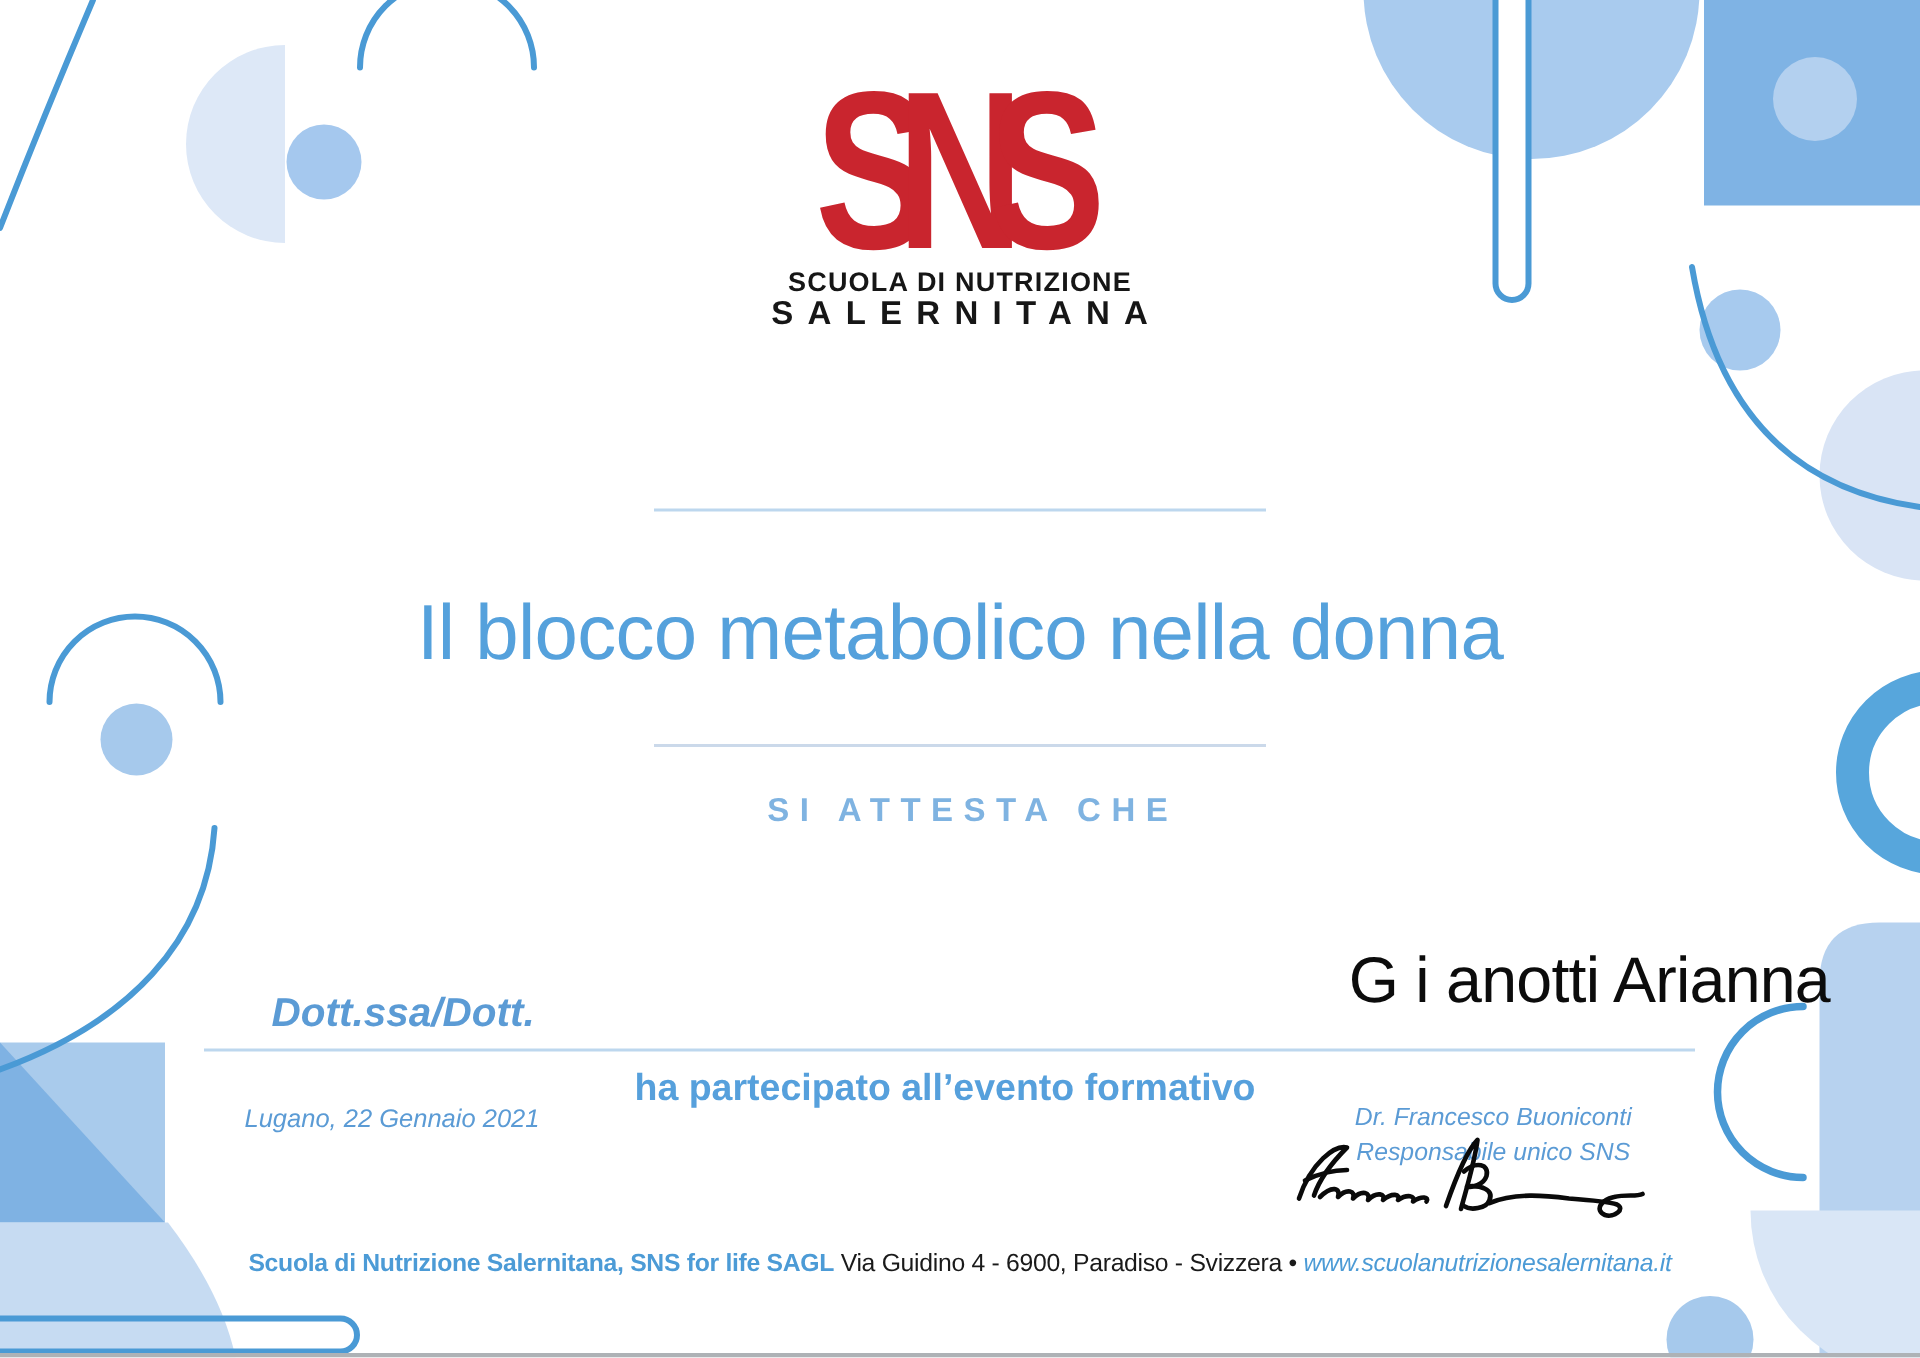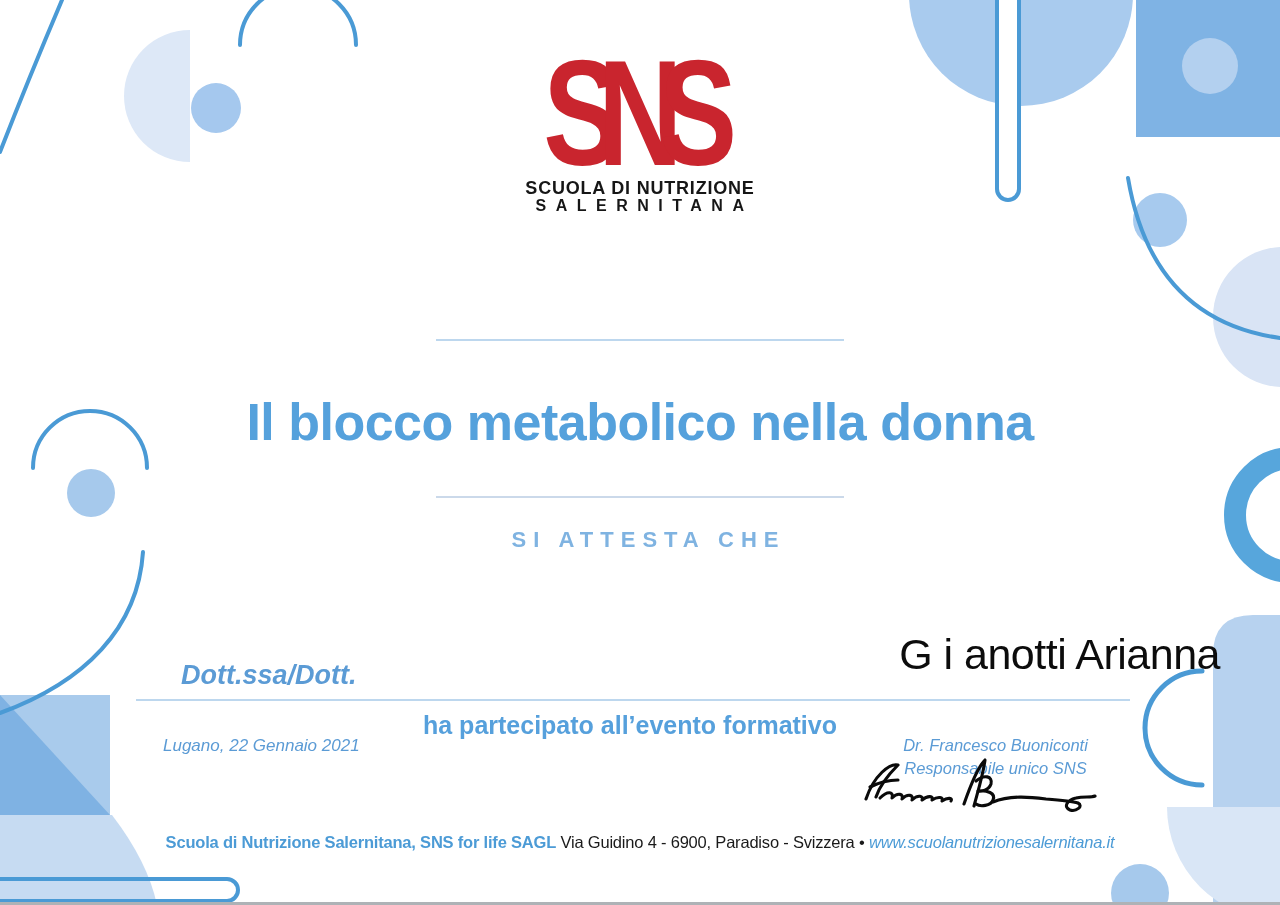--- a/index.html
+++ b/index.html
@@ -9,28 +9,28 @@
   }
   .deco{position:absolute;inset:0;width:1280px;height:905px;pointer-events:none;}
   .abs{position:absolute;}
   
   .logo-wrap{left:0;right:0;top:52px;text-align:center;line-height:1;}
   .logo-acronym{
     display:inline-block;color:#C9252E;font-weight:bold;font-size:150px;line-height:.82;
     letter-spacing:-30px;transform:scaleX(.78);transform-origin:center top;padding-right:30px;
   }
   .logo-line1{margin-top:4px;font-size:18px;font-weight:bold;color:#161616;letter-spacing:.8px;}
-  .logo-line2{margin-top:1px;font-size:16px;font-weight:bold;color:#161616;letter-spacing:9.5px;padding-left:9px;}
+  .logo-line2{margin-top:1px;font-size:22px;font-weight:bold;color:#161616;letter-spacing:9.5px;padding-left:9px;}
   
   .subtitle{left:0;right:0;top:245px;text-align:center;color:#569CD6;font-weight:bold;font-size:24px;line-height:1.55;}
   .rule{height:2px;background:#BDD7EE;}
   .rule1{left:436px;top:339px;width:408px;}
   .rule2{left:436px;top:496px;width:408px;background:#CBD9EA;}
   
-  .main-title{left:0;right:0;top:392px;text-align:center;color:#55A1DC;font-weight:bold;font-size:52px;letter-spacing:-.5px;}
+  .main-title{left:0;right:0;top:392px;text-align:center;color:#55A1DC;font-weight:normal;font-size:52px;letter-spacing:-.5px;}
   
   .attesta{left:0;right:0;top:527px;text-align:center;color:#7FB3E1;font-weight:bold;font-size:22px;letter-spacing:7px;padding-left:17px;}
   .recipient{left:0;right:60px;top:630px;text-align:right;color:#0c0c0c;font-size:43px;letter-spacing:-.5px;}
   .honorific{left:181px;top:660px;color:#5B9BD5;font-weight:bold;font-style:italic;font-size:27px;}
   .name-rule{left:136px;top:699px;width:994px;height:2px;background:#BDD7EE;}
   .event-line{left:0;right:20px;top:711px;text-align:center;color:#56A0DC;font-weight:bold;font-size:25px;}
   .place-date{left:163px;top:736px;color:#5B9BD5;font-style:italic;font-size:17px;}
   
   .sig-block{left:878px;top:734px;width:235px;text-align:center;color:#5B9BD5;font-style:italic;font-size:16.5px;line-height:1.42;}
   .sig-svg{left:860px;top:756px;width:240px;height:60px;}

